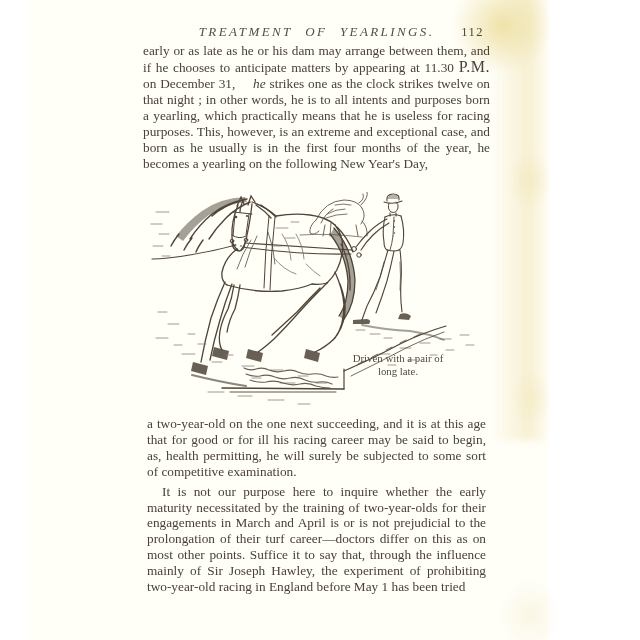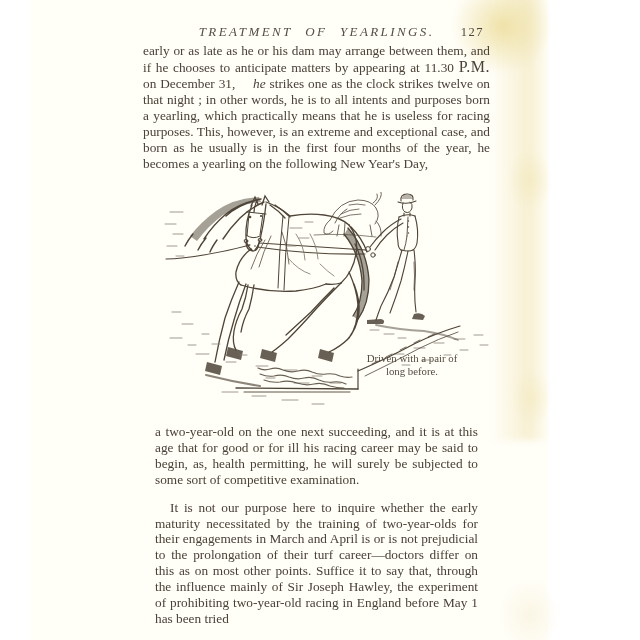--- a/index.html
+++ b/index.html
@@ -19,44 +19,44 @@
     background:radial-gradient(ellipse at center,rgba(246,238,210,.5) 0%,rgba(246,238,210,0) 70%);filter:blur(2px);}
 
   .header{position:absolute;left:143px;top:24px;width:347px;height:18px;}
   .header-title{position:absolute;left:0;right:0;text-align:center;font-style:italic;
     font-size:13px;letter-spacing:2.4px;word-spacing:7px;color:#544d43;}
   .page-num{position:absolute;right:6px;top:1px;font-size:12.5px;letter-spacing:1.5px;color:#4e473d;}
 
   .bodytext{font-size:13.3px;line-height:16.05px;text-align:justify;color:#4a4137;}
   .para1{position:absolute;left:143px;top:43px;width:347px;}
   .body2{position:absolute;left:143px;top:412px;width:347px;line-height:15.9px;}
-  .body2 p{margin:12px;}
+  .body2 p{margin:4px;}
   .body2 p.indent{text-indent:15px;}
   .it{font-style:italic;margin-left:14px;}
   .pm{font-size:16px;letter-spacing:.5px;}
 
-  .figure{position:absolute;left:162px;top:192px;width:345px;height:224px;}
+  .figure{position:absolute;left:148px;top:192px;width:345px;height:224px;}
   .figure svg{position:absolute;left:0;top:0;}
   .caption{position:absolute;left:200px;top:160px;width:100px;text-align:center;
     font-size:10.8px;line-height:13px;color:#544b40;}
 </style>
 </head>
 <body>
 
 <div class="canvas">
   <div class="paper"></div>
   <div class="edge-tint"></div>
   <div class="stain-tr"></div>
   <div class="stain-mid"></div>
   <div class="stain-low"></div>
   <div class="stain-bl"></div>
 
   <div class="header">
     <div class="header-title">TREATMENT OF YEARLINGS.</div>
-    <div class="page-num">127</div>
+    <div class="page-num">112</div>
   </div>
 
   <div class="bodytext para1"><span>early or as late as he or his dam may arrange between them, and if he chooses to anticipate matters by appearing at 11.30 </span><span class="pm">P.M.</span><span> on December 31, </span><span class="it">he</span><span> strikes one as the clock strikes twelve on that night ; in other words, he is to all intents and purposes born a yearling, which practically means that he is useless for racing purposes.  This, however, is an extreme and exceptional case, and born as he usually is in the first four months of the year, he becomes a yearling on the following New Year's Day,</span></div>
 
   <div class="figure">
     <svg width="345" height="224" viewBox="0 0 345 224">
       <g fill="none" stroke="#4e4437" stroke-linecap="round">
 
         <g stroke="#6f665a" stroke-width="1">
           <path d="M168,28 Q177,9 196,8 Q209,8 214,16"></path>
@@ -160,21 +160,21 @@
           <path stroke-width="1.2" d="M196,197 L196,177"></path>
           <path stroke-width="1.2" d="M196,179 Q226,166 252,152 Q274,141 298,134"></path>
           <path stroke-width="0.8" d="M203,184 Q232,170 258,156 Q276,147 296,140"></path>
           <path stroke-width="0.8" d="M210,172 l6,-3 M224,165 l6,-3 M238,158 l6,-3 M252,151 l6,-3 M266,145 l6,-3"></path>
           <path stroke-width="1.8" opacity="0.5" d="M214,133 Q238,138 262,139 Q282,142 296,148"></path>
         </g>
       </g>
     </svg>
     <div class="caption">
       <div>Driven with a pair of</div>
-      <div>long before.</div>
+      <div>long late.</div>
     </div>
   </div>
 
   <div class="bodytext body2">
     <p>a two-year-old on the one next succeeding, and it is at this age that for good or for ill his racing career may be said to begin, as, health permitting, he will surely be subjected to some sort of competitive examination.</p>
     <p class="indent">It is not our purpose here to inquire whether the early maturity necessitated by the training of two-year-olds for their engagements in March and April is or is not prejudicial to the prolongation of their turf career—doctors differ on this as on most other points.  Suffice it to say that, through the influence mainly of Sir Joseph Hawley, the experiment of prohibiting two-year-old racing in England before May 1 has been tried</p>
   </div>
 </div>
 
 </body></html>

